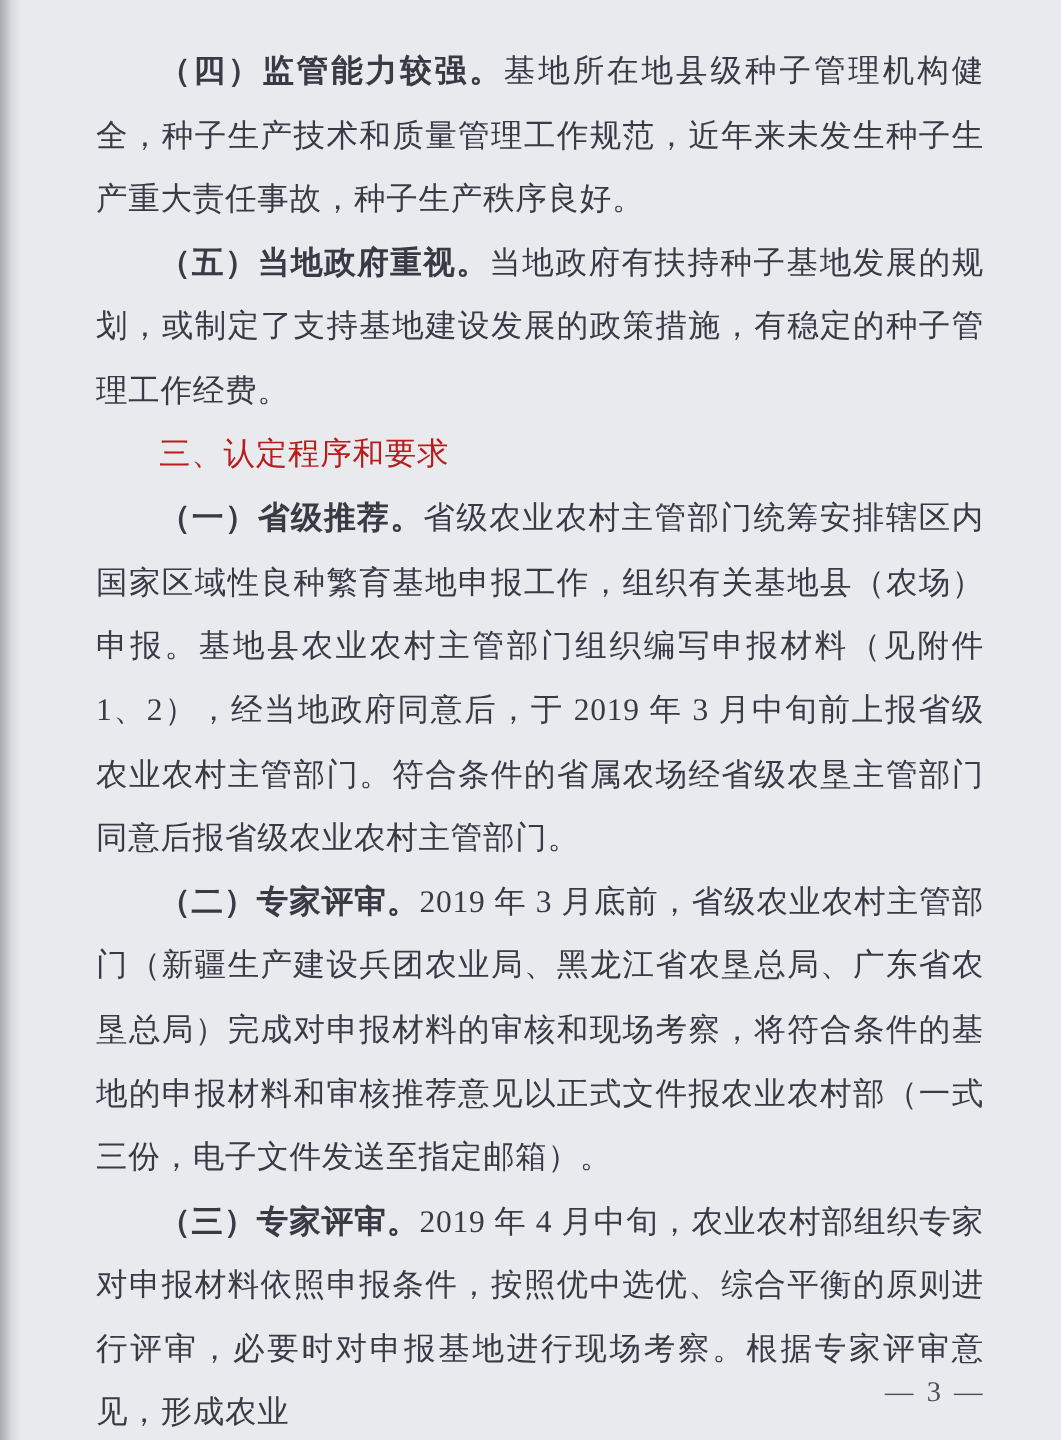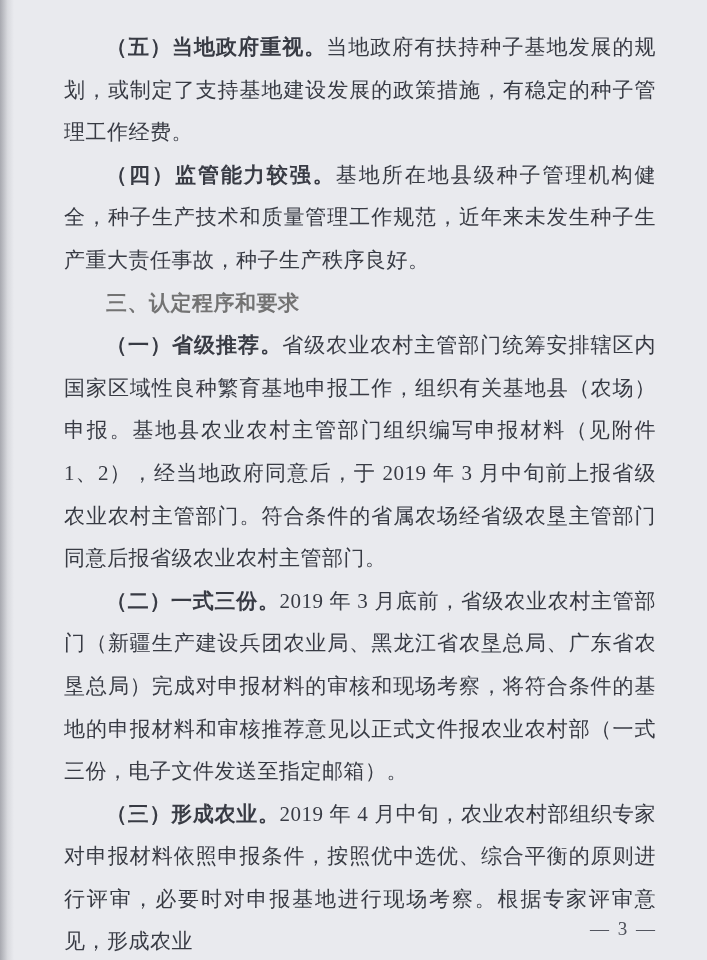--- a/index.html
+++ b/index.html
@@ -38,50 +38,50 @@
     text-align: justify;
     text-align-last: left;
     text-indent: 2em;
     word-break: break-all;
     letter-spacing: 0.5px;
   }
   .para .lead {
     font-weight: bold;
   }
   .heading {
-    font-weight: bold;
+    font-weight: normal;
     font-family: "Liberation Sans", "DejaVu Sans", sans-serif;
-    color: #737373;
+    color: #b91c1c;
   }
   .page-number {
     position: absolute;
     right: 50px;
     bottom: 20px;
     font-size: 19px;
     letter-spacing: 2px;
     color: #4c4f58;
     font-family: "Liberation Serif", "DejaVu Serif", serif;
   }
 </style>
 </head>
 <body>
 
 <div class="page">
   <div class="edge-shadow"></div>
 
   <div class="content">
 
+    <p class="para"><span class="lead">（四）监管能力较强。</span><span>基地所在地县级种子管理机构健全，种子生产技术和质量管理工作规范，近年来未发生种子生产重大责任事故，种子生产秩序良好。</span></p>
+
     <p class="para"><span class="lead">（五）当地政府重视。</span><span>当地政府有扶持种子基地发展的规划，或制定了支持基地建设发展的政策措施，有稳定的种子管理工作经费。</span></p>
-
-    <p class="para"><span class="lead">（四）监管能力较强。</span><span>基地所在地县级种子管理机构健全，种子生产技术和质量管理工作规范，近年来未发生种子生产重大责任事故，种子生产秩序良好。</span></p>
 
     <h3 class="heading">三、认定程序和要求</h3>
 
     <p class="para"><span class="lead">（一）省级推荐。</span><span>省级农业农村主管部门统筹安排辖区内国家区域性良种繁育基地申报工作，组织有关基地县（农场）申报。基地县农业农村主管部门组织编写申报材料（见附件 1、2），经当地政府同意后，于 2019 年 3 月中旬前上报省级农业农村主管部门。符合条件的省属农场经省级农垦主管部门同意后报省级农业农村主管部门。</span></p>
 
-    <p class="para"><span class="lead">（二）一式三份。</span><span>2019 年 3 月底前，省级农业农村主管部门（新疆生产建设兵团农业局、黑龙江省农垦总局、广东省农垦总局）完成对申报材料的审核和现场考察，将符合条件的基地的申报材料和审核推荐意见以正式文件报农业农村部（一式三份，电子文件发送至指定邮箱）。</span></p>
+    <p class="para"><span class="lead">（二）专家评审。</span><span>2019 年 3 月底前，省级农业农村主管部门（新疆生产建设兵团农业局、黑龙江省农垦总局、广东省农垦总局）完成对申报材料的审核和现场考察，将符合条件的基地的申报材料和审核推荐意见以正式文件报农业农村部（一式三份，电子文件发送至指定邮箱）。</span></p>
 
-    <p class="para"><span class="lead">（三）形成农业。</span><span>2019 年 4 月中旬，农业农村部组织专家对申报材料依照申报条件，按照优中选优、综合平衡的原则进行评审，必要时对申报基地进行现场考察。根据专家评审意见，形成农业</span></p>
+    <p class="para"><span class="lead">（三）专家评审。</span><span>2019 年 4 月中旬，农业农村部组织专家对申报材料依照申报条件，按照优中选优、综合平衡的原则进行评审，必要时对申报基地进行现场考察。根据专家评审意见，形成农业</span></p>
 
   </div>
 
   <div class="page-number">— 3 —</div>
 </div>
 
 </body></html>

